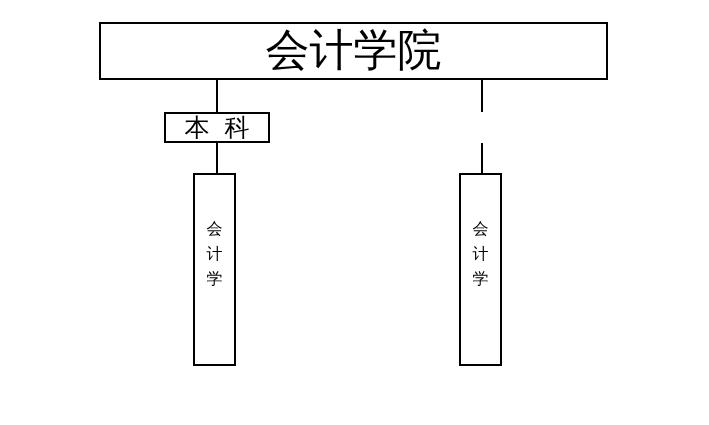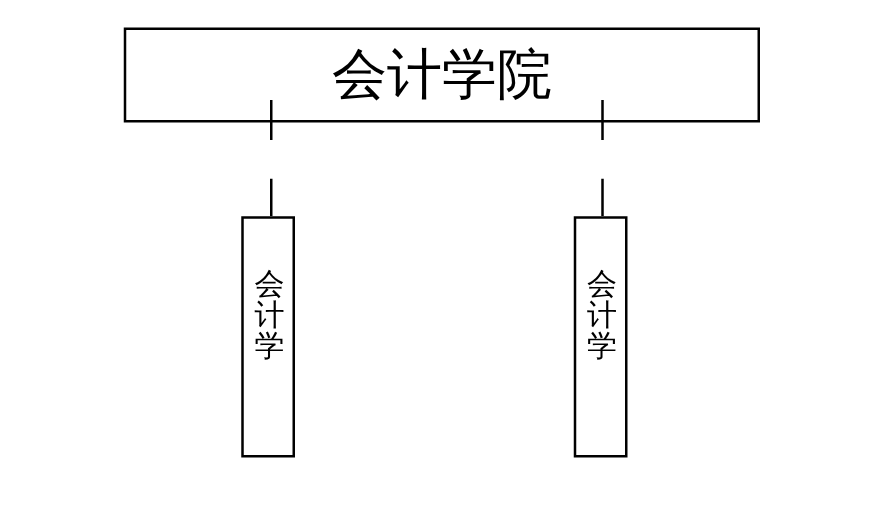--- a/index.html
+++ b/index.html
@@ -22,21 +22,21 @@
     border: 2px solid #000000;
     background: #ffffff;
     display: flex;
     align-items: center;
     justify-content: center;
   }
   .root-box {
     left: 99px;
     top: 22px;
     width: 509px;
-    height: 76px;
+    height: 58px;
   }
   .root-label {
     font-size: 44px;
     line-height: 1;
     white-space: nowrap;
   }
   .level-box {
     top: 112px;
     height: 31px;
   }
@@ -56,21 +56,21 @@
   .major-box {
     top: 173px;
     width: 43px;
     height: 193px;
     align-items: flex-start;
   }
   .major-label {
     display: block;
     width: 22px;
     margin-top: 41px;
-    font-size: 24px;
+    font-size: 16px;
     line-height: 25px;
     text-align: center;
     word-break: break-all;
   }
   .vline {
     position: absolute;
     width: 2px;
     background: #000000;
   }
 </style>
@@ -79,20 +79,23 @@
 
 <div class="canvas">
 
   <div class="box root-box">
     <span class="root-label">会计学院</span>
   </div>
 
   <div class="vline" style="left:216px; top:80px; height:32px;"></div>
   <div class="vline" style="left:481px; top:80px; height:32px;"></div>
 
+  <div class="box level-box" style="left:164px; width:106px;">
+    <span class="level-label space-wide">本科</span>
+  </div>
 
   <div class="vline" style="left:216px; top:143px; height:30px;"></div>
   <div class="vline" style="left:481px; top:143px; height:30px;"></div>
 
   <div class="box major-box" style="left:193px;">
     <span class="major-label">会计学</span>
   </div>
   <div class="box major-box" style="left:459px;">
     <span class="major-label">会计学</span>
   </div>

